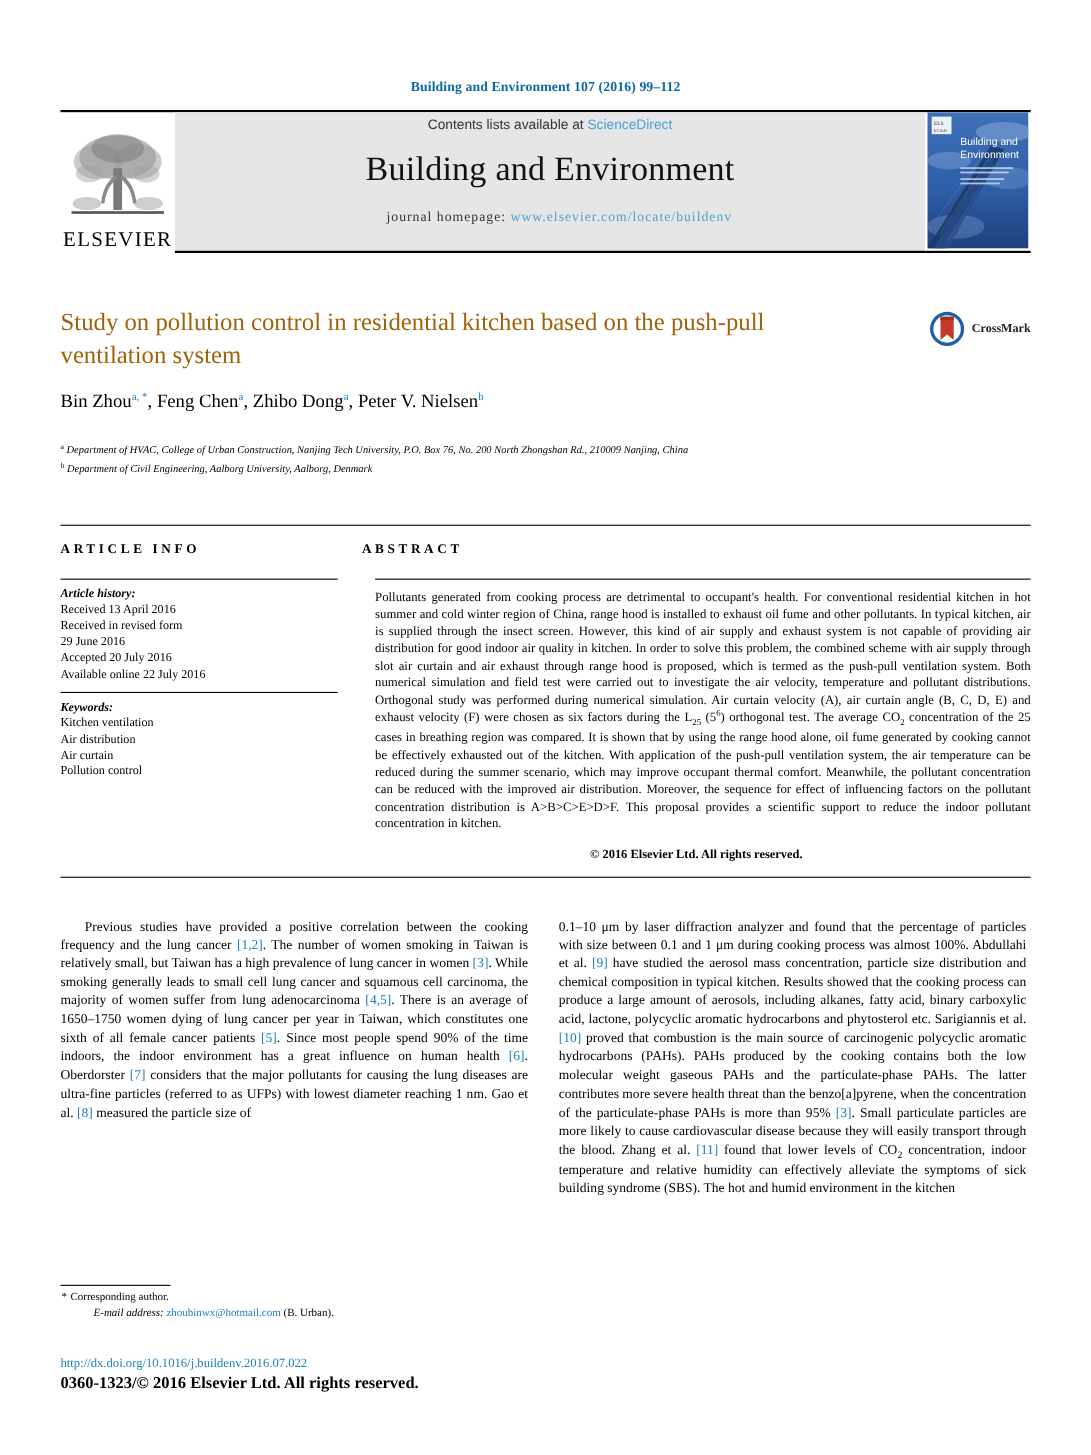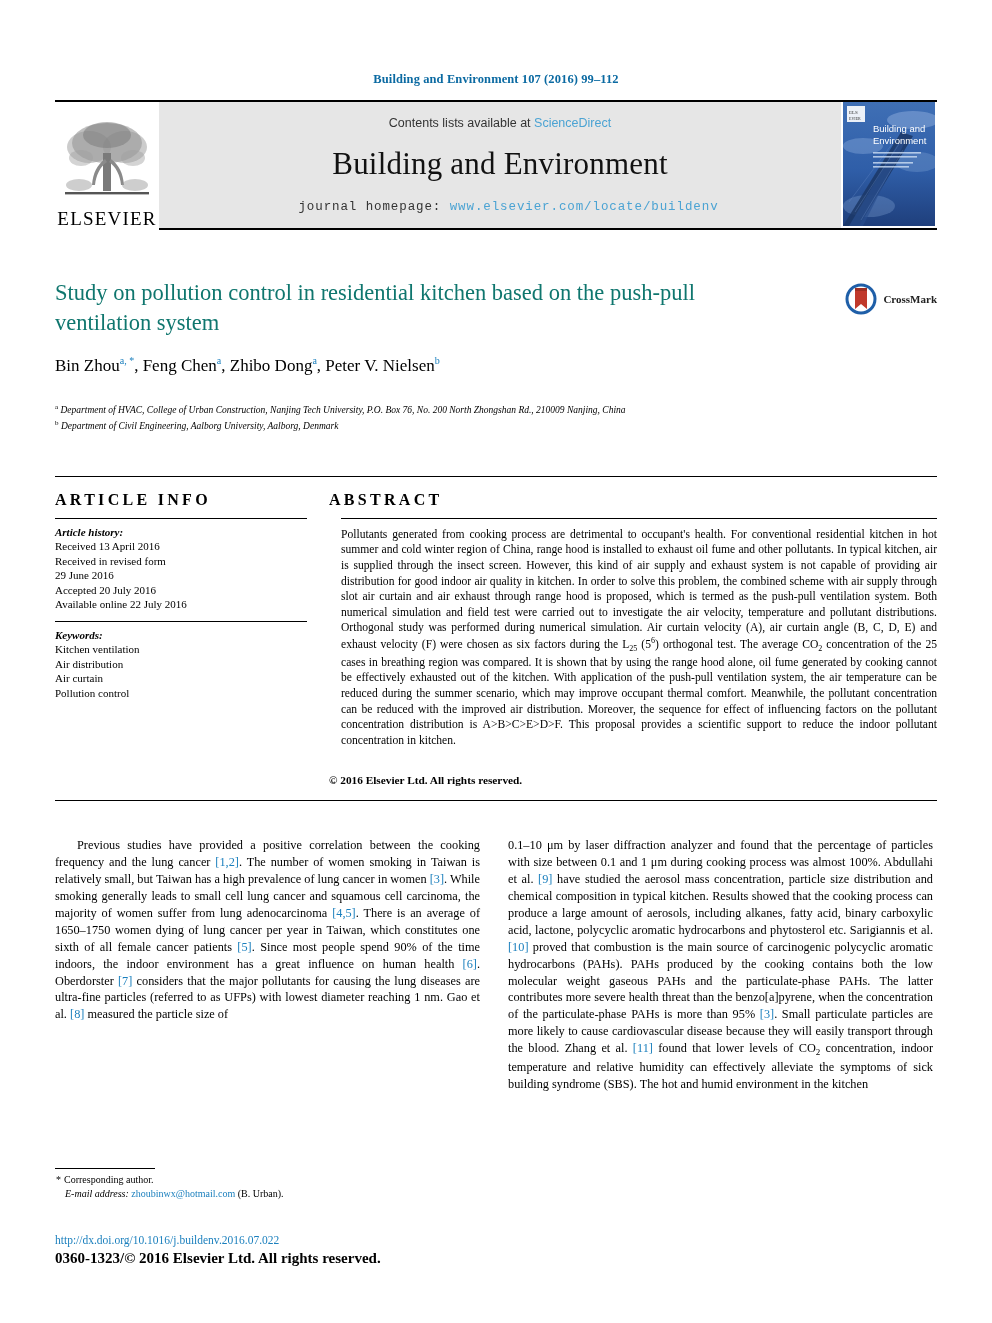--- a/index.html
+++ b/index.html
@@ -60,40 +60,39 @@
     line-height: 1;
     margin-top: -2px;
     white-space: nowrap;
   }
   .mast-center {
     flex: 1 1 auto;
     background: #e6e6e6;
     display: flex;
     flex-direction: column;
     align-items: center;
-    justify-content: center;
     border-bottom: 2.5px solid #000;
     box-sizing: border-box;
   }
   .contents-line {
     font-family: "Liberation Sans", sans-serif;
     font-size: 12.5px;
     color: #333;
     margin-top: 4px;
   }
   .contents-line .sd { color: #4ba3d3; }
   .journal-name {
     font-family: "Liberation Serif", serif;
     font-size: 31px;
     color: #111;
     margin: 16px 0 18px 0;
     letter-spacing: .2px;
   }
   .homepage-line {
-    font-family: Liberation Mono, monospace;
+    font-family: Liberation Serif, serif;
     font-size: 12.5px;
     color: #333;
     letter-spacing: .9px;
     margin-bottom: 5px;
     margin-left: 17px;
   }
   .homepage-line .url { color: #4ba3d3; }
   .mast-cover {
     width: 96px;
     flex: 0 0 96px;
@@ -110,21 +109,21 @@
     margin: 48px 55px 0 55px;
     position: relative;
   }
   h1.paper-title {
     font-family: "Liberation Serif", serif;
     font-size: 22.5px;
     font-weight: normal;
     line-height: 1.32;
     margin: 0;
     max-width: 700px;
-    color: #0f766e;
+    color: #a16207;
   }
   .authors {
     font-family: "Liberation Serif", serif;
     font-size: 17px;
     margin-top: 18px;
     color: #000;
   }
   .authors sup { font-size: 10px; color: #1a7fbd; vertical-align: super; }
   .affil {
     font-family: "Liberation Serif", serif;
@@ -156,24 +155,24 @@
     margin: 42px 55px 0 55px;
     border-top: 1.6px solid #000;
     padding-top: 14px;
     display: flex;
     gap: 22px;
   }
   .col-info { width: 252px; flex: 0 0 252px; }
   .col-abs { flex: 1 1 auto; }
   .sec-head {
     font-family: "Liberation Serif", serif;
-    font-size: 16px;
+    font-size: 12px;
     font-weight: bold;
     letter-spacing: 3.3px;
-    margin-bottom: 9px;
+    margin-bottom: 19px;
   }
   .rule-thin { border-top: 1.1px solid #000; }
   .info-group { padding-top: 7px; padding-bottom: 9px; }
   .info-group .lbl {
     font-style: italic;
     font-weight: bold;
     font-size: 11px;
     display: block;
     margin-bottom: 1px;
   }
@@ -186,24 +185,24 @@
     padding-top: 8px;
     font-size: 11.6px;
     line-height: 1.345;
     text-align: justify;
     hyphens: auto;
     margin-left: 12px;
   }
   .abstract-body sub { font-size: 8px; vertical-align: sub; }
   .abstract-body sup { font-size: 8px; vertical-align: super; }
   .copyright {
-    text-align: left;
+    text-align: center;
     font-size: 11.3px;
     font-weight: bold;
-    margin-top: 26px;
+    margin-top: 14px;
   }
   .infoabs-bottom {
     margin: 14px 55px 0 55px;
     border-top: 1.9px solid #000;
   }
 
   
   .bodycols {
     margin: 36px 55px 0 55px;
     display: flex;
@@ -243,21 +242,21 @@
     width: 100px;
     border-top: 0.9px solid #000;
     margin-bottom: 4px;
   }
   .fn-line {
     font-size: 10px;
     line-height: 1.42;
     padding-left: 10px;
   }
   .fn-line .star { margin-left: -9px; margin-right: 3px; }
-  .fn-em { font-style: italic; }
+  .fn-em { font-style: italic; margin-left: 20px; }
   .fn-link { color: #1a7fbd; }
 
   .doiblock {
     position: absolute;
     left: 55px;
     top: 1232px;
     width: 460px;
   }
   .doi-line {
     font-size: 11.5px;

